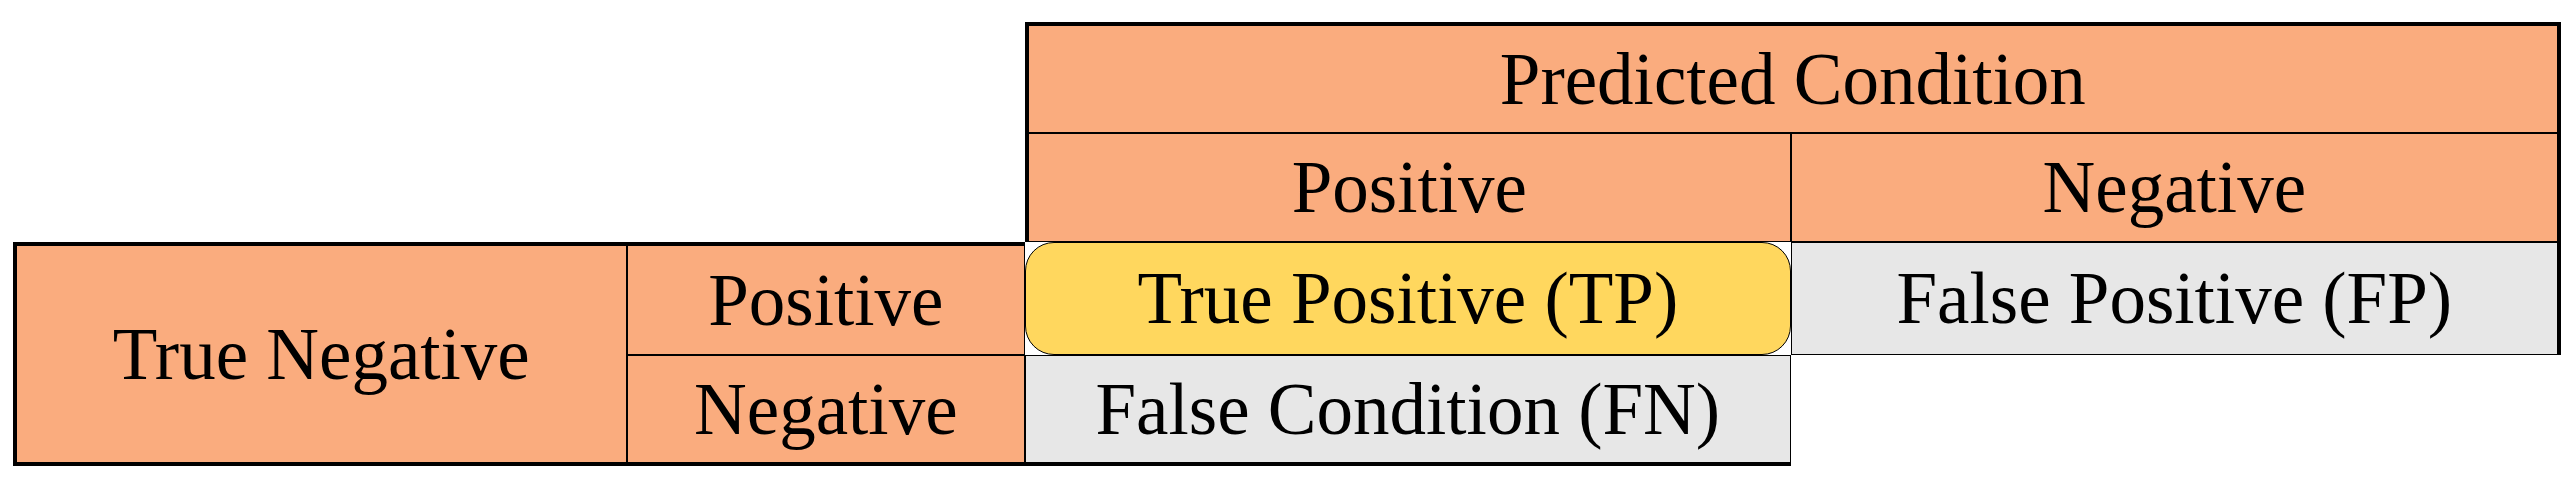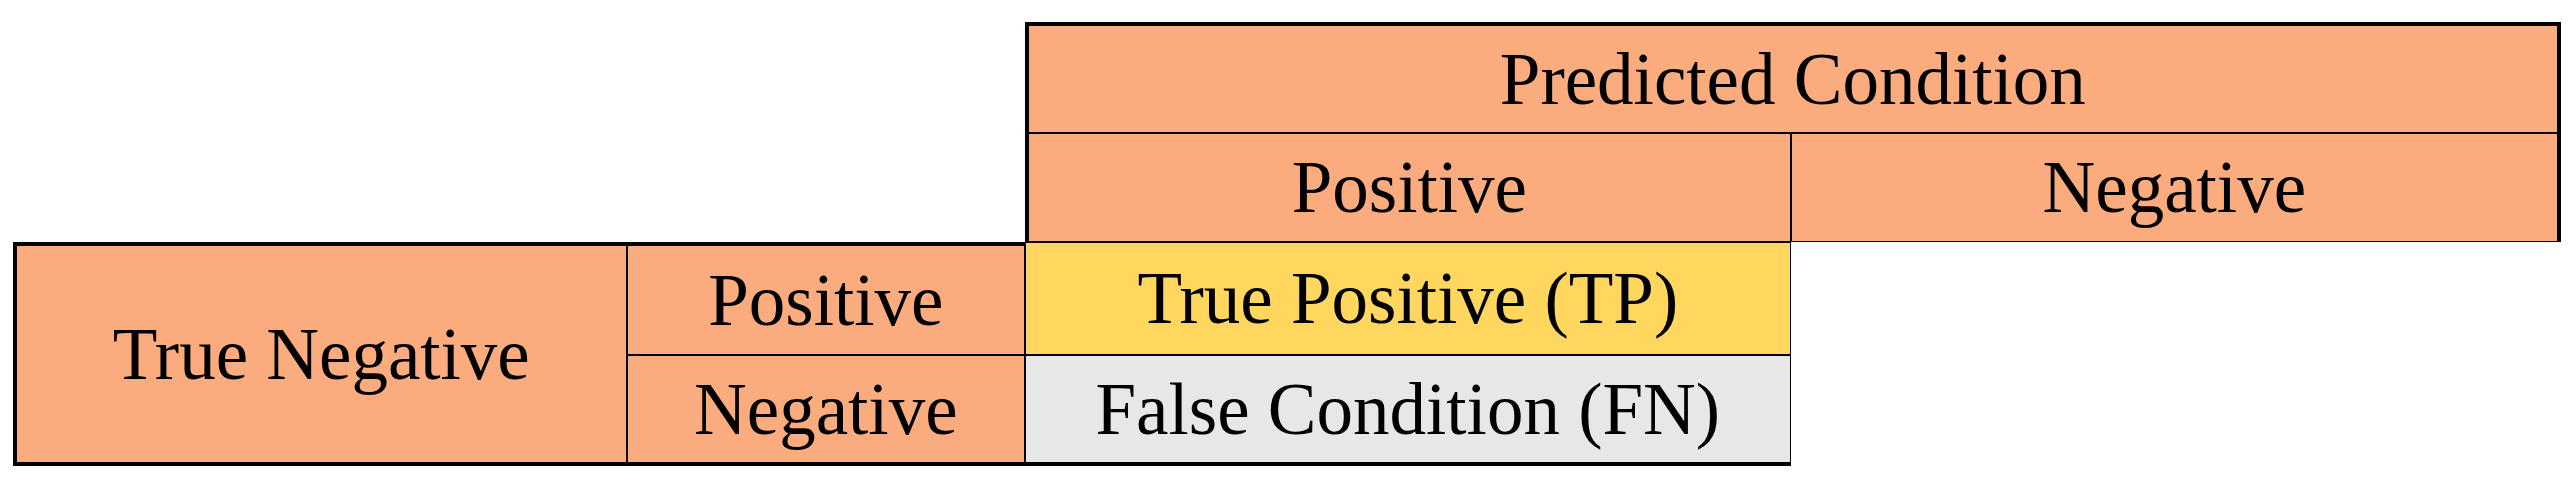--- a/index.html
+++ b/index.html
@@ -27,21 +27,21 @@
     box-sizing: border-box;
     display: flex;
     align-items: center;
     justify-content: center;
     font-size: 73px;
     line-height: 1;
     border: 1.8px solid #000000;
     white-space: nowrap;
   }
   .orange { background: #FAAC7E; }
-  .yellow { background: #FFD75E; }
+  .yellow { background: #FFD75E; border-radius: 29px; }
   .gray   { background: #E7E7E7; }
 
   .predicted-header { grid-column: 3 / 5; grid-row: 1; border-width: 4.6px 4.6px 1.8px 4.6px; }
   .pred-pos         { grid-column: 3;     grid-row: 2; border-width: 1.8px 1.8px 1.8px 4.6px; }
   .pred-neg         { grid-column: 4;     grid-row: 2; border-width: 1.8px 4.6px 1.8px 1.8px; }
   .true-cond        { grid-column: 1;     grid-row: 3 / 5; border-width: 4.6px 1.8px 4.6px 4.6px; }
   .row-pos          { grid-column: 2;     grid-row: 3; border-width: 4.6px 1.8px 1.8px 1.8px; }
   .row-neg          { grid-column: 2;     grid-row: 4; border-width: 1.8px 1.8px 4.6px 1.8px; }
   .cell-tp          { grid-column: 3;     grid-row: 3; border-width: 1.8px 1.8px 1.8px 1.8px; }
   .cell-fp          { grid-column: 4;     grid-row: 3; border-width: 1.8px 4.6px 1.8px 1.8px; }
@@ -61,19 +61,20 @@
     <div class="cell orange pred-neg">Negative</div>
 
     <div class="cell orange true-cond">True Negative</div>
 
     <div class="cell orange row-pos">Positive</div>
 
     <div class="cell orange row-neg">Negative</div>
 
     <div class="cell yellow cell-tp">True Positive (TP)</div>
 
+    <div class="cell gray cell-fp">False Positive (FP)</div>
 
     <div class="cell gray cell-fn">False Condition (FN)</div>
 
 
   </div>
 </div>
 
 
 </body></html>

